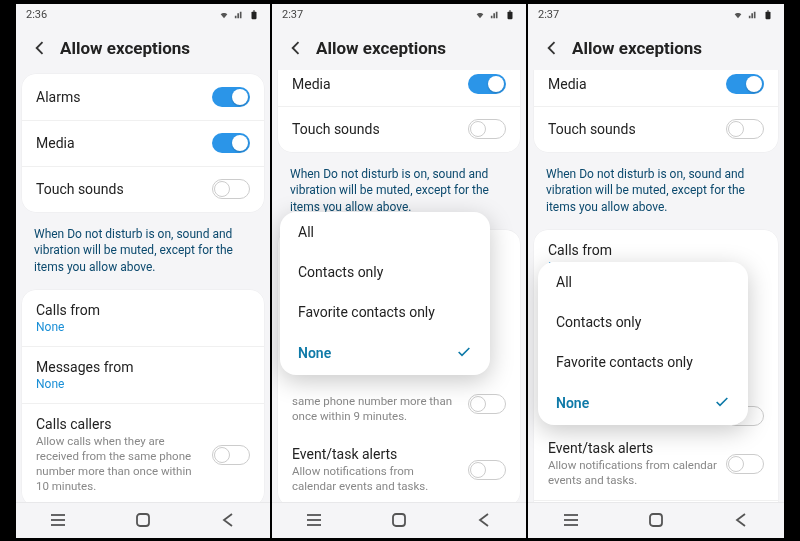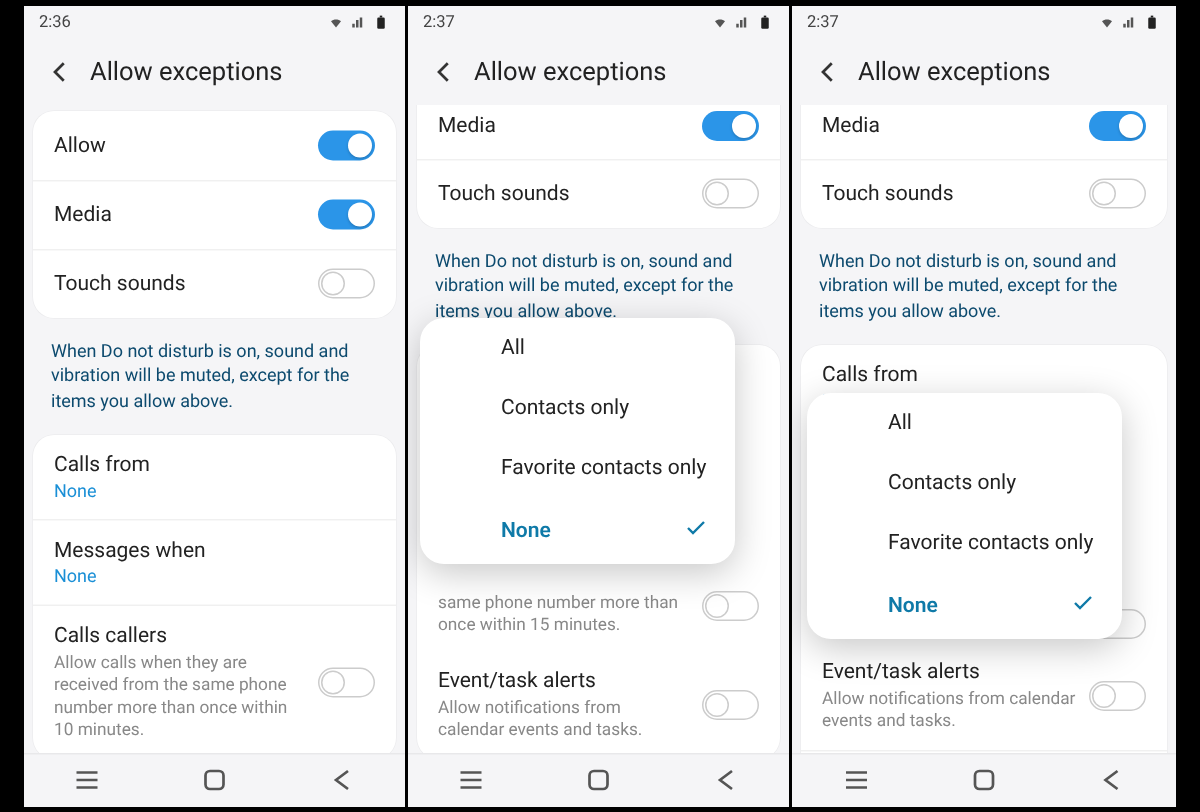--- a/index.html
+++ b/index.html
@@ -4,39 +4,39 @@
 <style>
   * { box-sizing: border-box; margin: 0; padding: 0; font-family: -apple-system, Roboto, "Segoe UI", sans-serif; }
   body { background: #000; display:flex; justify-content:center; align-items:center; height:541px; width:800px; overflow:hidden; }
   .frame { display:flex; gap:0; border:3px solid #000; background:#000; }
   .phone { width:256px; height:534px; background:#f5f5f7; position:relative; overflow:hidden; border-right:2px solid #000; display:flex; flex-direction:column; }
   .phone:last-child { border-right:none; }
   .statusbar { height:22px; display:flex; align-items:center; padding:0 10px; font-size:11px; color:#333; background:#f5f5f7; }
   .statusbar .time { font-weight:400; color:#444; }
   .statusbar .right { margin-left:auto; display:flex; gap:3px; align-items:center; }
   .sicon { width:12px; height:10px; display:inline-block; }
-  .header { height:44px; display:flex; align-items:center; padding:0 12px; background:#f5f5f7; }
+  .header { height:44px; display:flex; align-items:center; padding:0 12px; background:#f5f5f7;font-weight:bold; }
   .header .back { width:24px; height:24px; display:flex; align-items:center; justify-content:center; color:#333; }
   .header .title { font-size:17px; color:#222; margin-left:8px; }
   .content { flex:1; overflow:hidden; position:relative; }
   .card { background:#fff; border-radius:14px; margin:4px 6px; box-shadow:0 0 0 0.5px rgba(0,0,0,0.04); overflow:hidden; }
   .row { display:flex; align-items:center; padding:12px 14px; min-height:46px; }
   .row + .row { border-top:0.5px solid rgba(0,0,0,0.06); }
   .row .label { font-size:14px; color:#222; }
   .row .sub { font-size:11.5px; color:#888; line-height:1.3; margin-top:2px; }
   .row .value { font-size:12px; color:#1a8fd6; margin-top:2px; }
   .row .col { display:flex; flex-direction:column; flex:1; padding-right:8px; }
   .toggle { width:38px; height:20px; border-radius:20px; position:relative; flex-shrink:0; }
   .toggle.on { background:#2b95e8; }
   .toggle.off { background:#fff; border:1px solid #ccc; }
   .toggle .knob { position:absolute; width:16px; height:16px; border-radius:50%; top:2px; background:#fff; }
   .toggle.on .knob { right:2px; box-shadow:0 1px 2px rgba(0,0,0,0.2); }
   .toggle.off .knob { left:1px; top:1px; background:#fff; border:1px solid #ccc; }
   .desc { font-size:12px; color:#0c4a6e; padding:10px 18px; line-height:1.4; }
-  .popup { position:absolute; background:#fff; border-radius:16px; box-shadow:0 6px 24px rgba(0,0,0,0.22); z-index:5; overflow:hidden;padding-left:36px; }
+  .popup { position:absolute; background:#fff; border-radius:16px; box-shadow:0 6px 24px rgba(0,0,0,0.22); z-index:5; overflow:hidden; }
   .popup .prow { padding:12px 18px; font-size:14px; color:#222; display:flex; align-items:center; }
   .popup .prow.sel { color:#0f7aa8; font-weight:600; }
   .popup .prow .chk { margin-left:auto; color:#0f7aa8; }
   .navbar { height:36px; display:flex; align-items:center; justify-content:space-around; background:#f5f5f7; border-top:0.5px solid rgba(0,0,0,0.05); }
   .navbtn { width:22px; height:22px; display:flex; align-items:center; justify-content:center; color:#555; }
   
   .row.cut-top { padding-top:4px; min-height:34px; }
   
   .under-popup { color:#888; font-size:11.5px; line-height:1.3; padding:4px 14px 10px 14px; }
   
@@ -70,21 +70,21 @@
         <svg width="20" height="20" viewBox="0 0 24 24" fill="none" stroke="#333" stroke-width="2.2">
             <polyline points="15 5 8 12 15 19"></polyline>
           </svg>
       </span>
       <span class="title">Allow exceptions</span>
     </div>
     <div class="content">
       <div class="card">
         <div class="row">
           <div class="col">
-              <span class="label">Allow</span>
+              <span class="label">Alarms</span>
             </div>
           <div class="toggle on">
               <div class="knob"></div>
             </div>
         </div>
         <div class="row">
           <div class="col">
               <span class="label">Media</span>
             </div>
           <div class="toggle on">
@@ -103,21 +103,21 @@
       <div class="desc">When Do not disturb is on, sound and vibration will be muted, except for the items you allow above.</div>
       <div class="card">
         <div class="row">
           <div class="col">
             <span class="label">Calls from</span>
             <span class="value">None</span>
           </div>
         </div>
         <div class="row">
           <div class="col">
-            <span class="label">Messages when</span>
+            <span class="label">Messages from</span>
             <span class="value">None</span>
           </div>
         </div>
         <div class="row">
           <div class="col">
             <span class="label">Calls callers</span>
             <span class="sub">Allow calls when they are received from the same phone number more than once within 10 minutes.</span>
           </div>
           <div class="toggle off">
               <div class="knob"></div>
@@ -188,21 +188,21 @@
           <div class="toggle off">
               <div class="knob"></div>
             </div>
         </div>
       </div>
       <div class="desc">When Do not disturb is on, sound and vibration will be muted, except for the items you allow above.</div>
 
       <div class="card" style="position:relative;">
         <div style="height:160px;"></div>
         <div class="under-popup" style="display:flex; align-items:flex-start;">
-          <span style="flex:1; padding-right:8px;">same phone number more than once within 15 minutes.</span>
+          <span style="flex:1; padding-right:8px;">same phone number more than once within 9 minutes.</span>
           <div class="toggle off" style="flex-shrink:0;">
               <div class="knob"></div>
             </div>
         </div>
         <div class="row">
           <div class="col">
             <span class="label">Event/task alerts</span>
             <span class="sub">Allow notifications from calendar events and tasks.</span>
           </div>
           <div class="toggle off">

